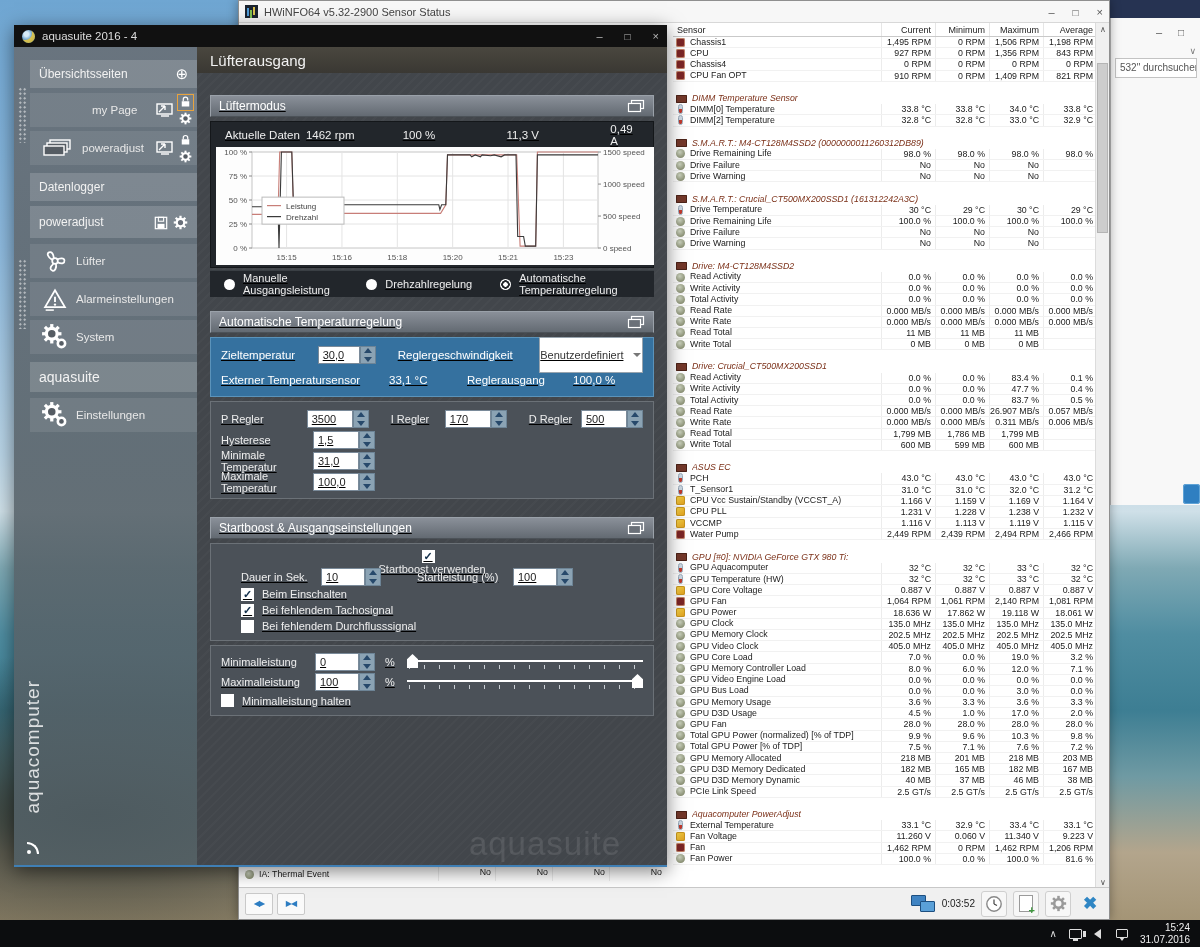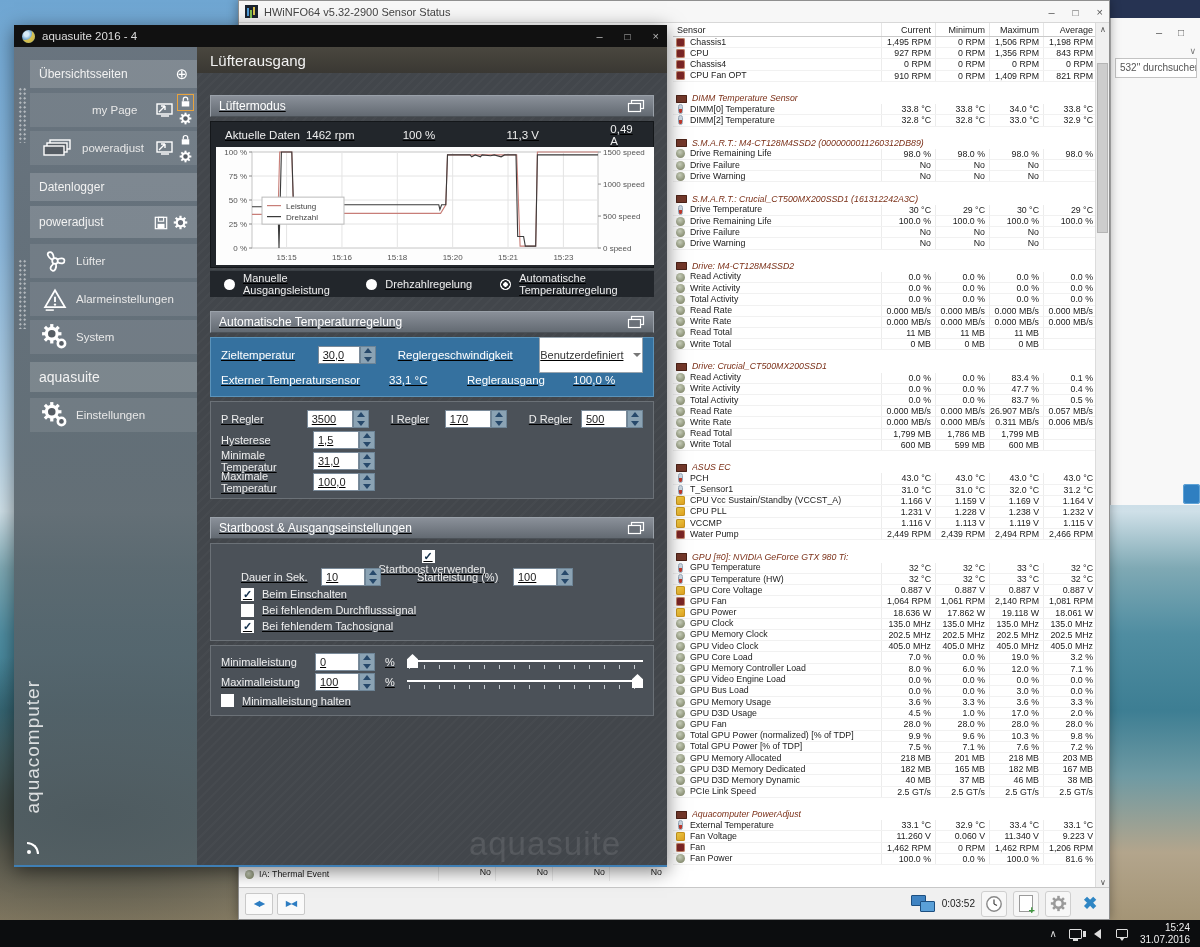--- a/index.html
+++ b/index.html
@@ -467,21 +467,21 @@
             <span class="hwval">2,494 RPM</span>
             <span class="hwval">2,466 RPM</span>
           </div>
           <div class="hwspacer"></div>
           <div class="hwgroup">
             <span class="hwicon group"></span>
             <i>GPU [#0]: NVIDIA GeForce GTX 980 Ti:</i>
           </div>
           <div class="hwrow">
             <span class="hwicon temp"></span>
-            <span class="hwlabel">GPU Temperature</span>
+            <span class="hwlabel">GPU Aquacomputer</span>
             <span class="hwval">32 °C</span>
             <span class="hwval">32 °C</span>
             <span class="hwval">33 °C</span>
             <span class="hwval">32 °C</span>
           </div>
           <div class="hwrow">
             <span class="hwicon temp"></span>
             <span class="hwlabel">GPU Temperature (HW)</span>
             <span class="hwval">32 °C</span>
             <span class="hwval">32 °C</span>
@@ -1104,26 +1104,26 @@
                     <i class="up"></i>
                     <i class="dn"></i>
                   </span>
                 </span>
             </div>
             <div class="crow" style="height:16px;padding-left:20px;">
               <span class="cb on"></span>
               <span>Beim Einschalten</span>
             </div>
             <div class="crow" style="height:16px;padding-left:20px;">
+              <span class="cb on"></span>
+              <span>Bei fehlendem Tachosignal</span>
+            </div>
+            <div class="crow" style="height:16px;padding-left:20px;">
               <span class="cb"></span>
               <span>Bei fehlendem Durchflusssignal</span>
-            </div>
-            <div class="crow" style="height:16px;padding-left:20px;">
-              <span class="cb on"></span>
-              <span>Bei fehlendem Tachosignal</span>
             </div>
           </div>
 
           <div class="ctlpanel">
             <div class="crow" style="height:20px;">
               <span style="width:94px;">Minimalleistung</span>
               <span class="fld">
                   <span class="inp" style="width:44px;">0</span>
                   <span class="spin">
                     <i class="up"></i>

